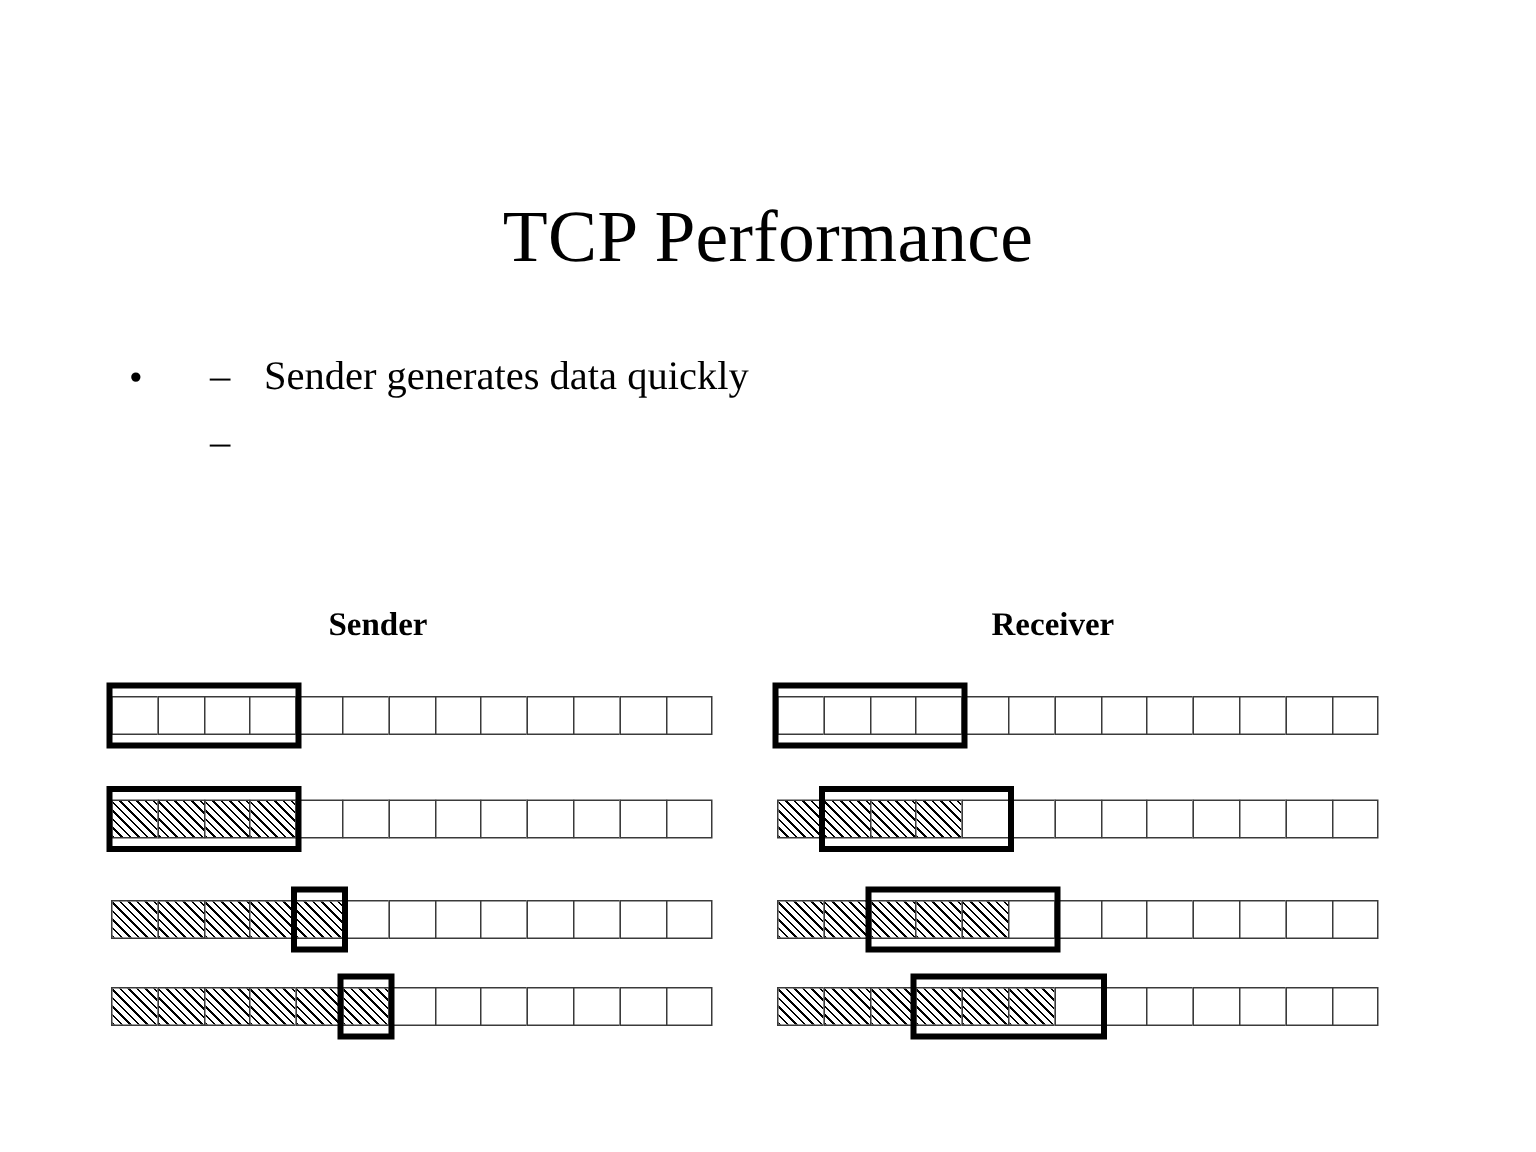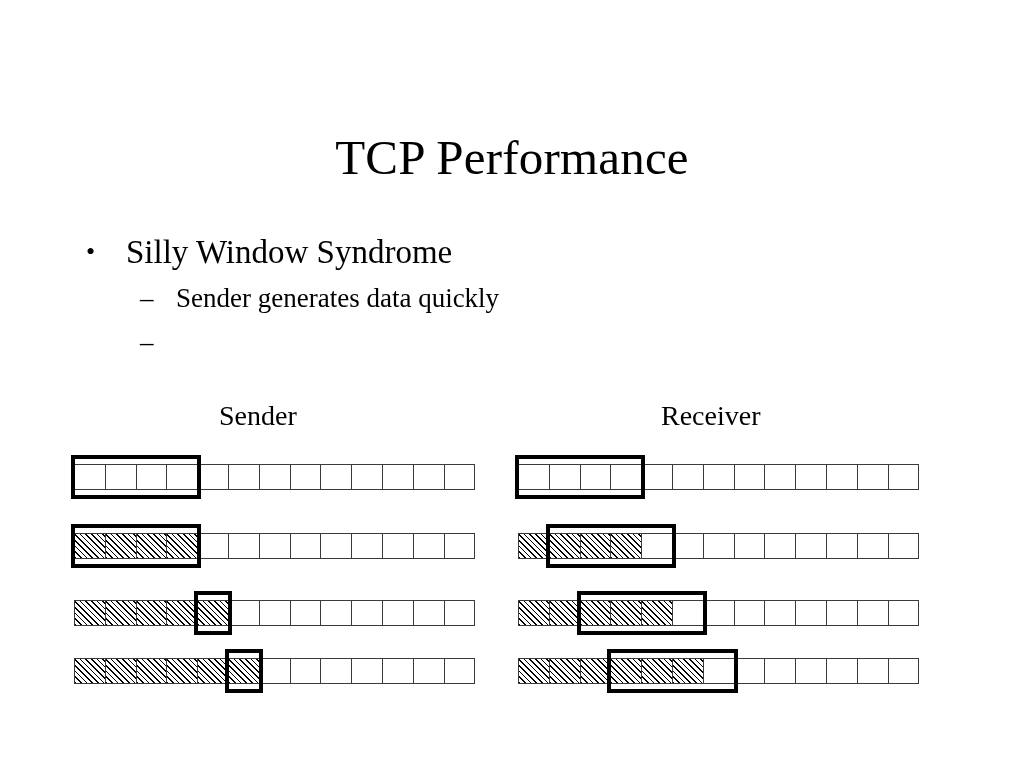--- a/index.html
+++ b/index.html
@@ -68,22 +68,22 @@
   
   .diagram {
     position: absolute;
     left: 0;
     top: 0;
     width: 1024px;
     height: 768px;
   }
   .col-label {
     position: absolute;
-    font-size: 28px;
-    font-weight: normal;
+    font-size: 22px;
+    font-weight: bold;
     line-height: 26px;
     white-space: nowrap;
   }
   .col-label.sender   { left: 219px; top: 403px; }
   .col-label.receiver { left: 661px; top: 403px; }
 
   
   .strip {
     position: absolute;
     height: 26px;
@@ -116,21 +116,20 @@
 </style>
 </head>
 <body>
 
 <h1 class="slide-title">TCP Performance</h1>
 
 <div class="bullet-list">
 
   <div class="bullet-l1">
     <span class="marker">•</span>
-    <span>Silly Window Syndrome</span>
   </div>
 
   <div class="bullet-l2">
     <span class="marker">–</span>
     <span>Sender generates data quickly</span>
   </div>
 
   <div class="bullet-l2">
     <span class="marker">–</span>
   </div>

